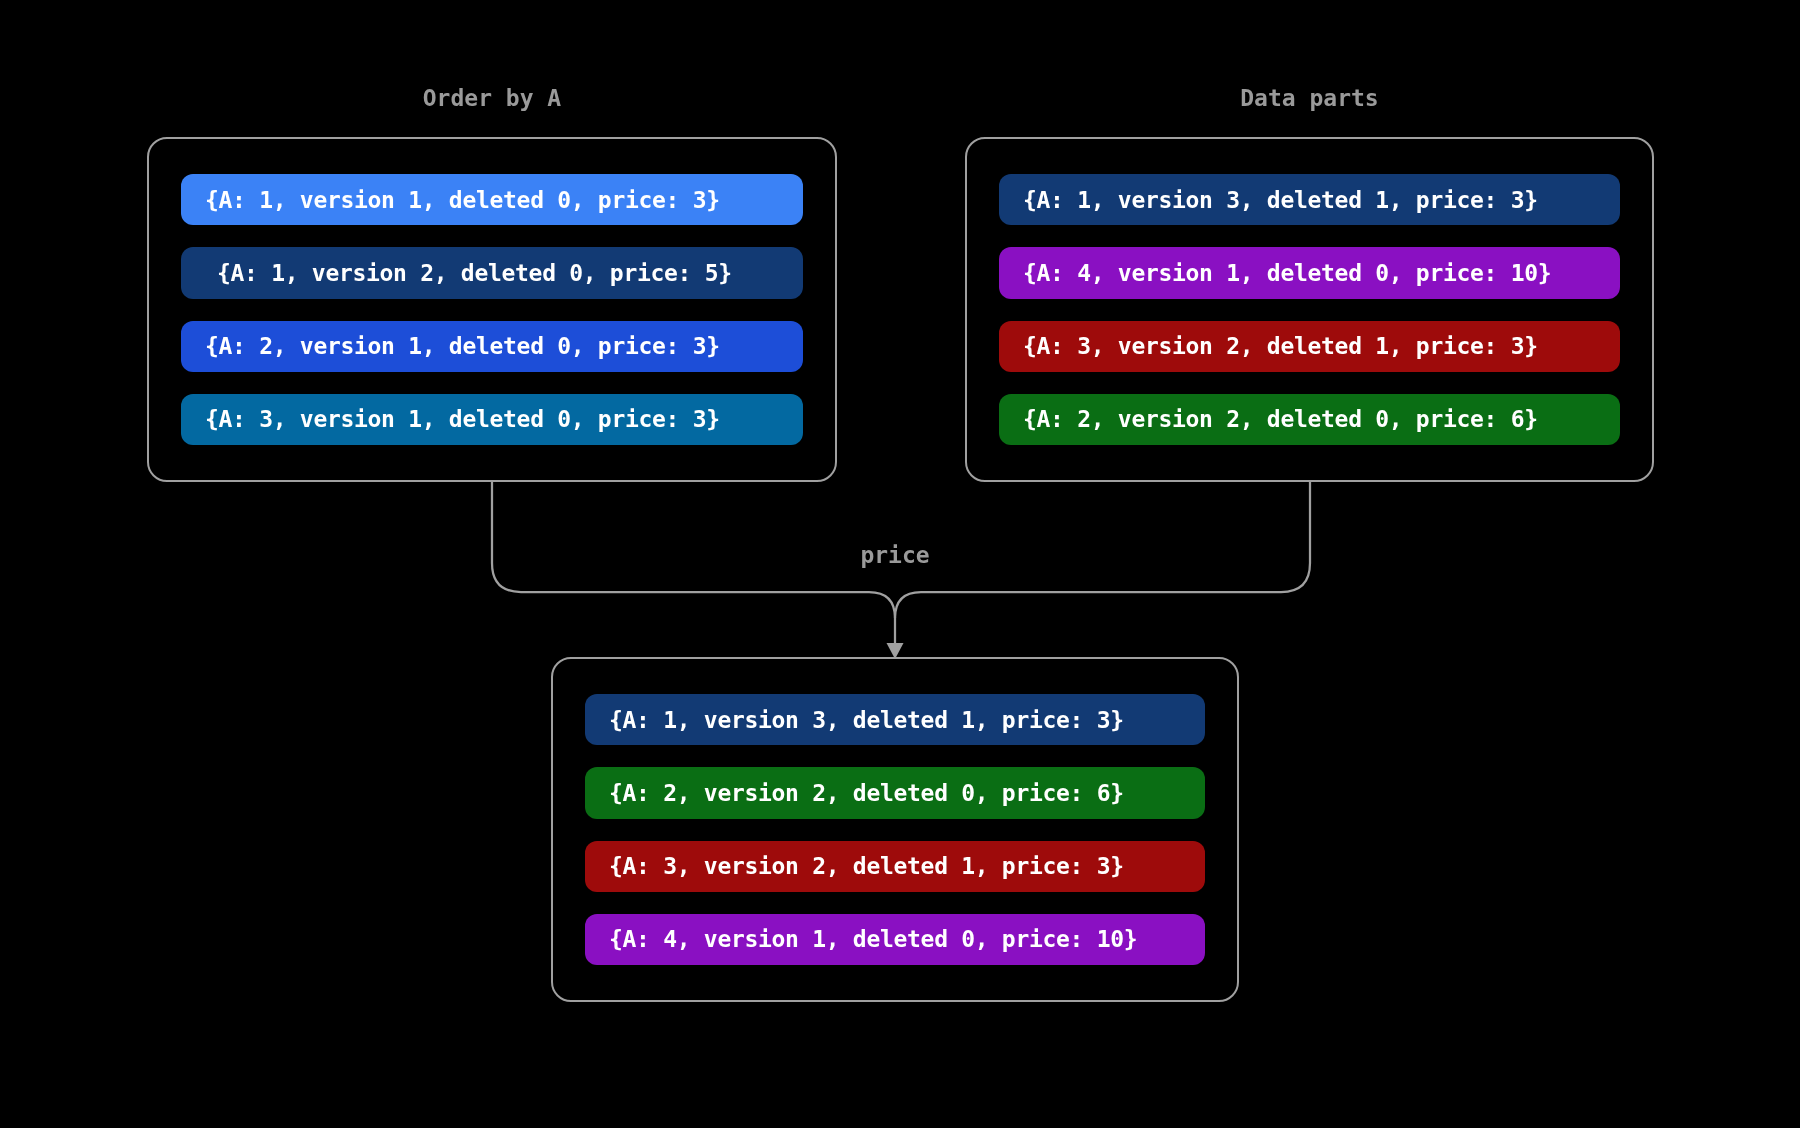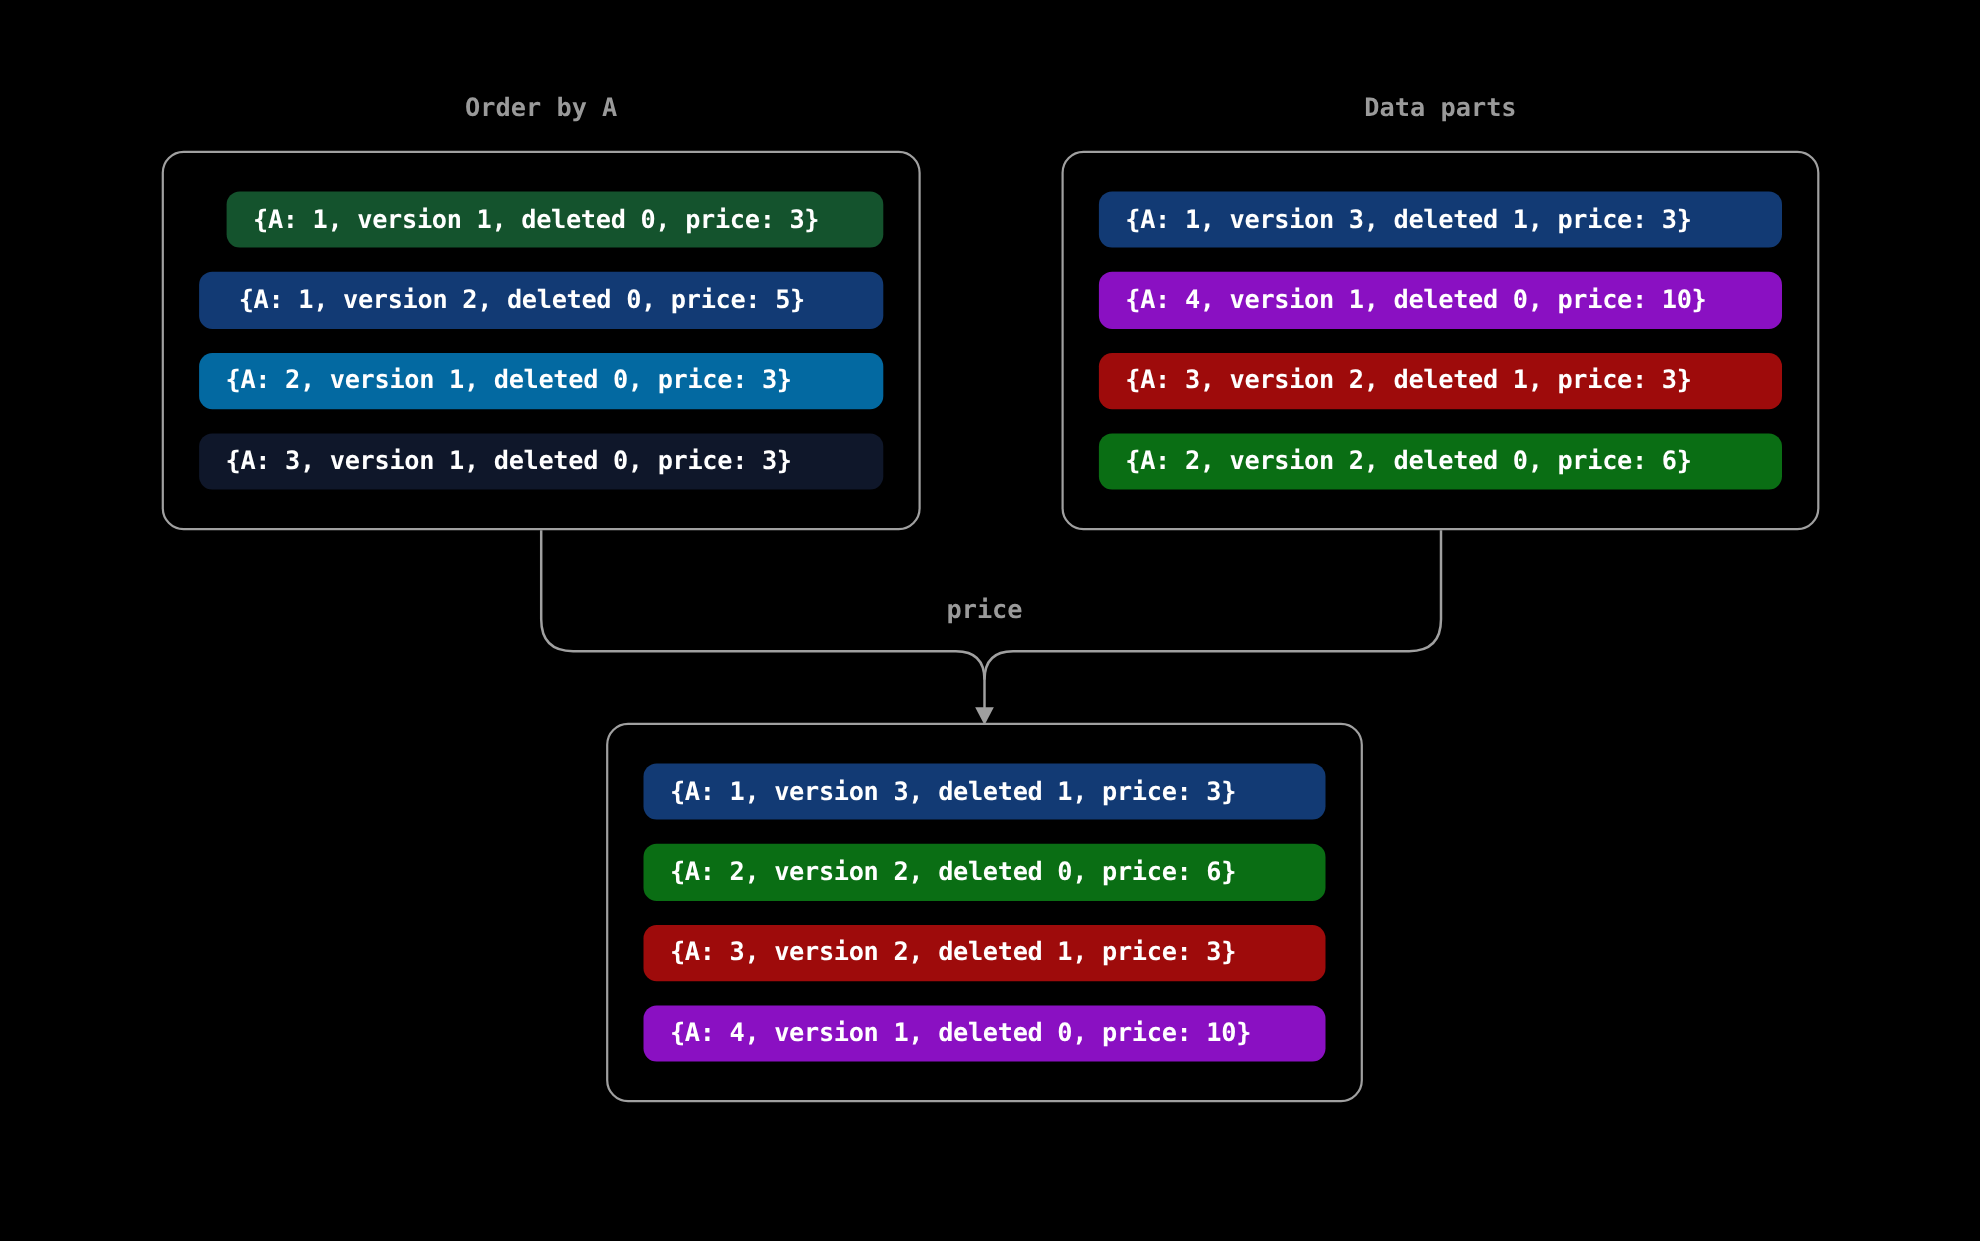--- a/index.html
+++ b/index.html
@@ -84,24 +84,24 @@
   <svg class="connector-svg" viewBox="0 0 1800 1128">
     <path class="wire" d="M 492 482 L 492 563 Q 492 592 521 592 L 869 592 Q 895 592 895 618 L 895 647"></path>
     <path class="wire" d="M 1310 482 L 1310 563 Q 1310 592 1281 592 L 921 592 Q 895 592 895 618"></path>
     <polygon class="arrowhead" points="895,659 886.5,643 903.5,643"></polygon>
   </svg>
 
   <div class="box-title" style="left:965px;top:84px;width:689px;">Data parts</div>
   <div class="box-title" style="left:147px;top:84px;width:690px;">Order by A</div>
 
   <div class="part-box" style="left:147px;top:137px;width:690px;height:345px;">
-    <div class="pill" style="background-color: #14532d; margin-left: 25px;">{A: 1, version 1, deleted 0, price: 3}</div>
+    <div class="pill" style="background-color: #3b82f6;">{A: 1, version 1, deleted 0, price: 3}</div>
     <div class="pill" style="background-color: rgb(18, 58, 116); padding-left: 36px;">{A: 1, version 2, deleted 0, price: 5}</div>
-    <div class="pill" style="background-color: #0369a1;">{A: 2, version 1, deleted 0, price: 3}</div>
-    <div class="pill" style="background-color: #0f172a;">{A: 3, version 1, deleted 0, price: 3}</div>
+    <div class="pill" style="background-color: #1d4ed8;">{A: 2, version 1, deleted 0, price: 3}</div>
+    <div class="pill" style="background-color: #0369a1;">{A: 3, version 1, deleted 0, price: 3}</div>
   </div>
 
   <div class="part-box" style="left:965px;top:137px;width:689px;height:345px;">
     <div class="pill" style="background-color: rgb(18, 58, 116);">{A: 1, version 3, deleted 1, price: 3}</div>
     <div class="pill" style="background-color: rgb(138, 16, 194);">{A: 4, version 1, deleted 0, price: 10}</div>
     <div class="pill" style="background-color: rgb(158, 11, 11);">{A: 3, version 2, deleted 1, price: 3}</div>
     <div class="pill" style="background-color: rgb(10, 110, 20);">{A: 2, version 2, deleted 0, price: 6}</div>
   </div>
 
   <div class="merge-label">price</div>

